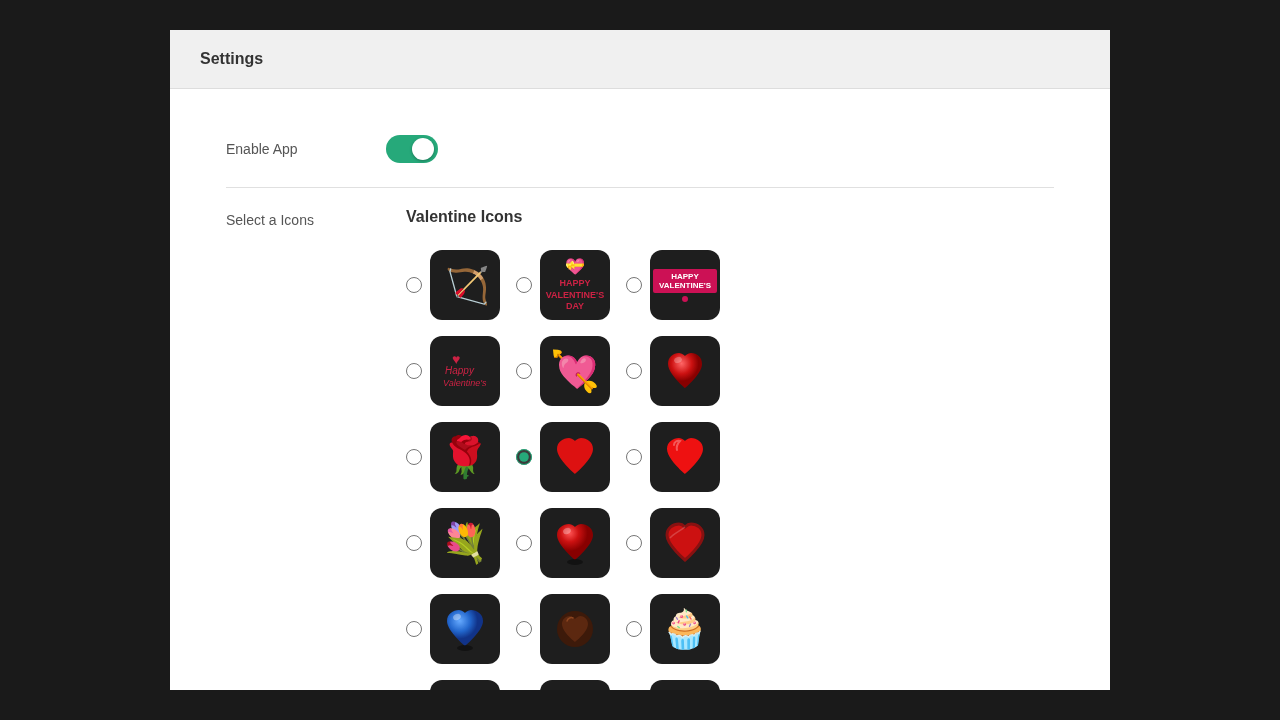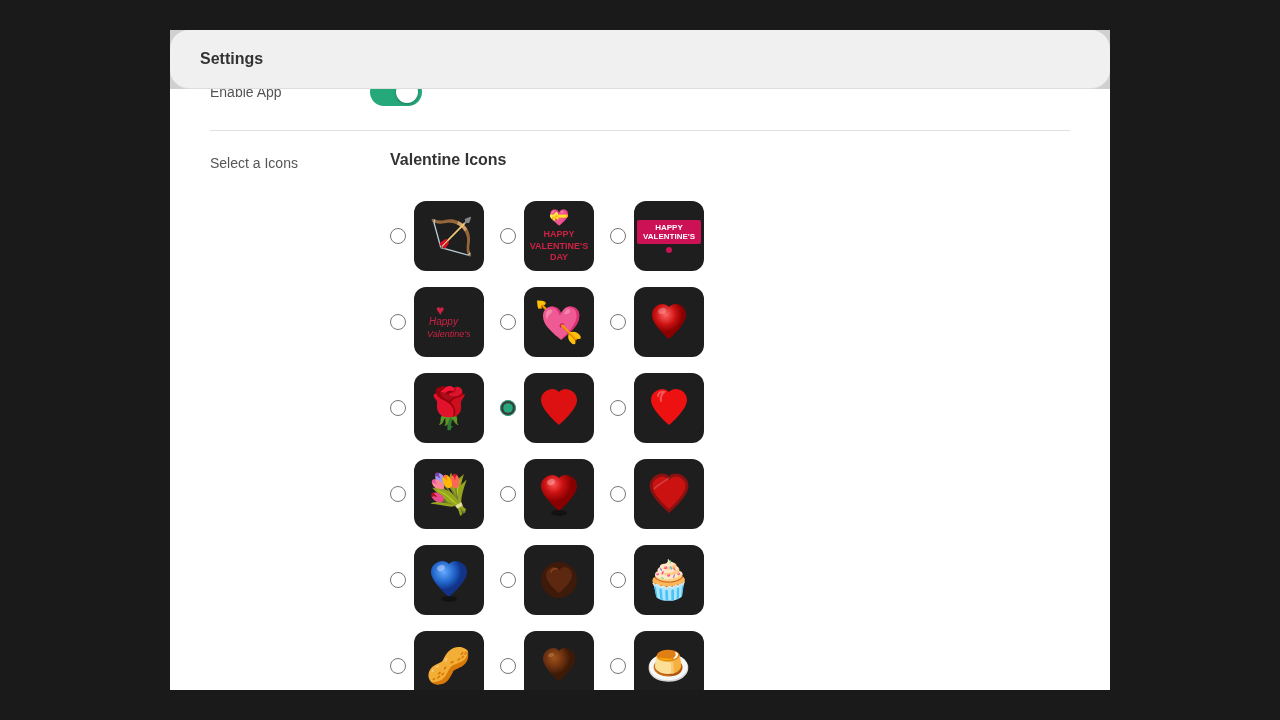--- a/index.html
+++ b/index.html
@@ -23,32 +23,30 @@
     }
 
     .settings-header {
       background: #f0f0f0;
       border-bottom: 1px solid #ddd;
       padding: 20px 30px;
       font-size: 16px;
       font-weight: 600;
       color: #333;
       font-family: -apple-system, BlinkMacSystemFont, 'Segoe UI', sans-serif;
-      border-radius: 19px;
     }
 
     .settings-content {
       background: #ffffff;
       flex: 1;
       margin-left: 0;
-      padding: 0;
+      padding: 16px;
       display: flex;
       flex-direction: column;
       overflow-y: auto;
-      justify-content: center;
     }
 
     .settings-body {
       padding: 30px 40px;
       font-family: -apple-system, BlinkMacSystemFont, 'Segoe UI', sans-serif;
     }
 
     .setting-row {
       display: flex;
       align-items: center;
@@ -99,21 +97,21 @@
     .divider {
       border: none;
       border-top: 1px solid #e0e0e0;
       margin-bottom: 20px;
     }
 
     .icon-section-title {
       color: #333;
       font-size: 16px;
       font-weight: 600;
-      margin-bottom: 32px;
+      margin-bottom: 24px;
       margin-left: 160px;
     }
 
     .icons-grid {
       display: grid;
       grid-template-columns: repeat(3, auto);
       gap: 16px;
       margin-left: 160px;
     }
 

